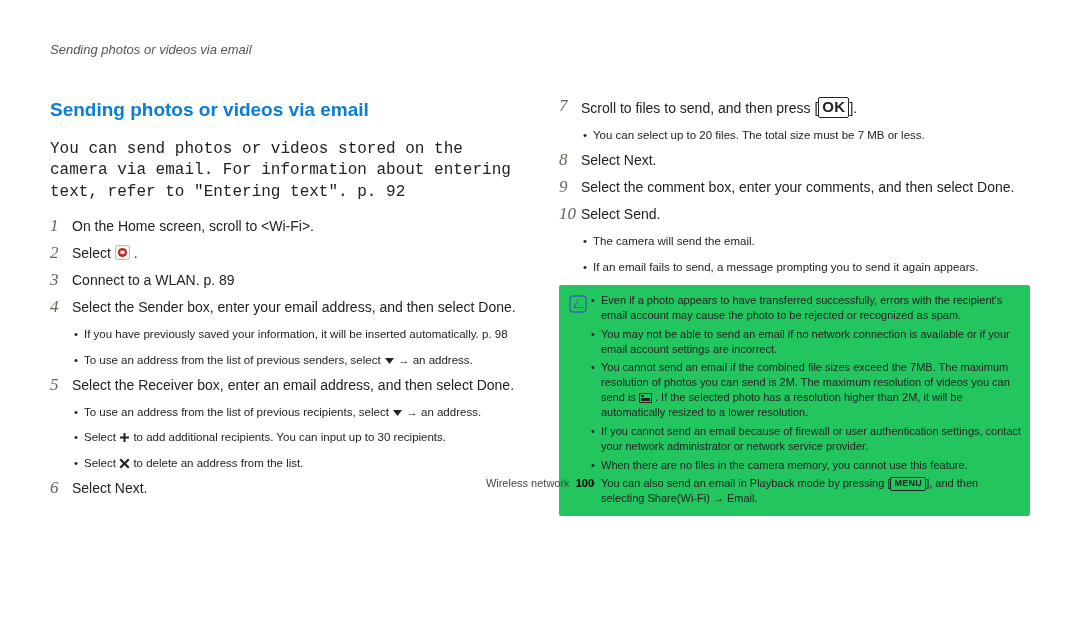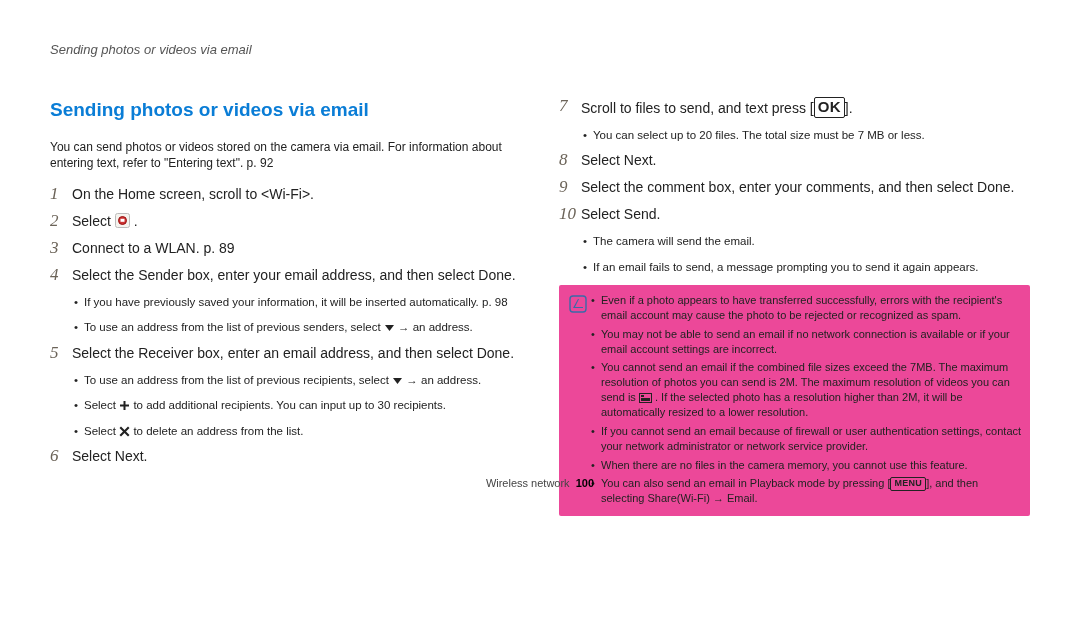--- a/index.html
+++ b/index.html
@@ -34,22 +34,23 @@
     font-size: 13.2px;
     line-height: 1.35;
   }
   h2.section-title {
     color: #0a7dd6;
     font-weight: 600;
     font-size: 19px;
     margin: 0 0 4px 0;
   }
   .intro {
-    font-size: 12px;
+    font-size: 16px;
     margin: 16px 0 14px 0;
+    font-family: Liberation Mono, monospace;
   }
   .step {
     display: flex;
     align-items: flex-start;
     margin-top: 8px;
   }
   .step-num {
     font-family: Georgia, "Times New Roman", serif;
     font-style: italic;
     font-size: 17px;
@@ -92,21 +93,21 @@
     bottom: 20px;
     left: 0;
     width: 100%;
     text-align: center;
     font-size: 11px;
     color: #444;
   }
   .footer b { font-weight: 700; color: #000; }
   .note-box {
     display: flex;
-    background: #ec4899;
+    background: #22c55e;
     border-radius: 2px;
     margin-top: 10px;
     padding: 8px 6px 10px 6px;
   }
   .note-icon-wrap {
     flex: 0 0 26px;
     display: flex;
     justify-content: center;
     padding-top: 2px;
   }
@@ -267,21 +268,21 @@
         </div>
       </div>
     </div>
 
     <div class="col">
 
       <div class="step" style="margin-top:0">
         <div class="step-num">7</div>
         <div class="step-body">
           <div class="step-text">
-            <span>Scroll to files to send, and text press [</span><span class="ok-btn">OK</span><span>].</span>
+            <span>Scroll to files to send, and then press [</span><span class="ok-btn">OK</span><span>].</span>
           </div>
           <ul class="sub">
             <li>You can select up to 20 files. The total size must be 7 MB or less.</li>
           </ul>
         </div>
       </div>
 
       <div class="step">
         <div class="step-num">8</div>
         <div class="step-body">

